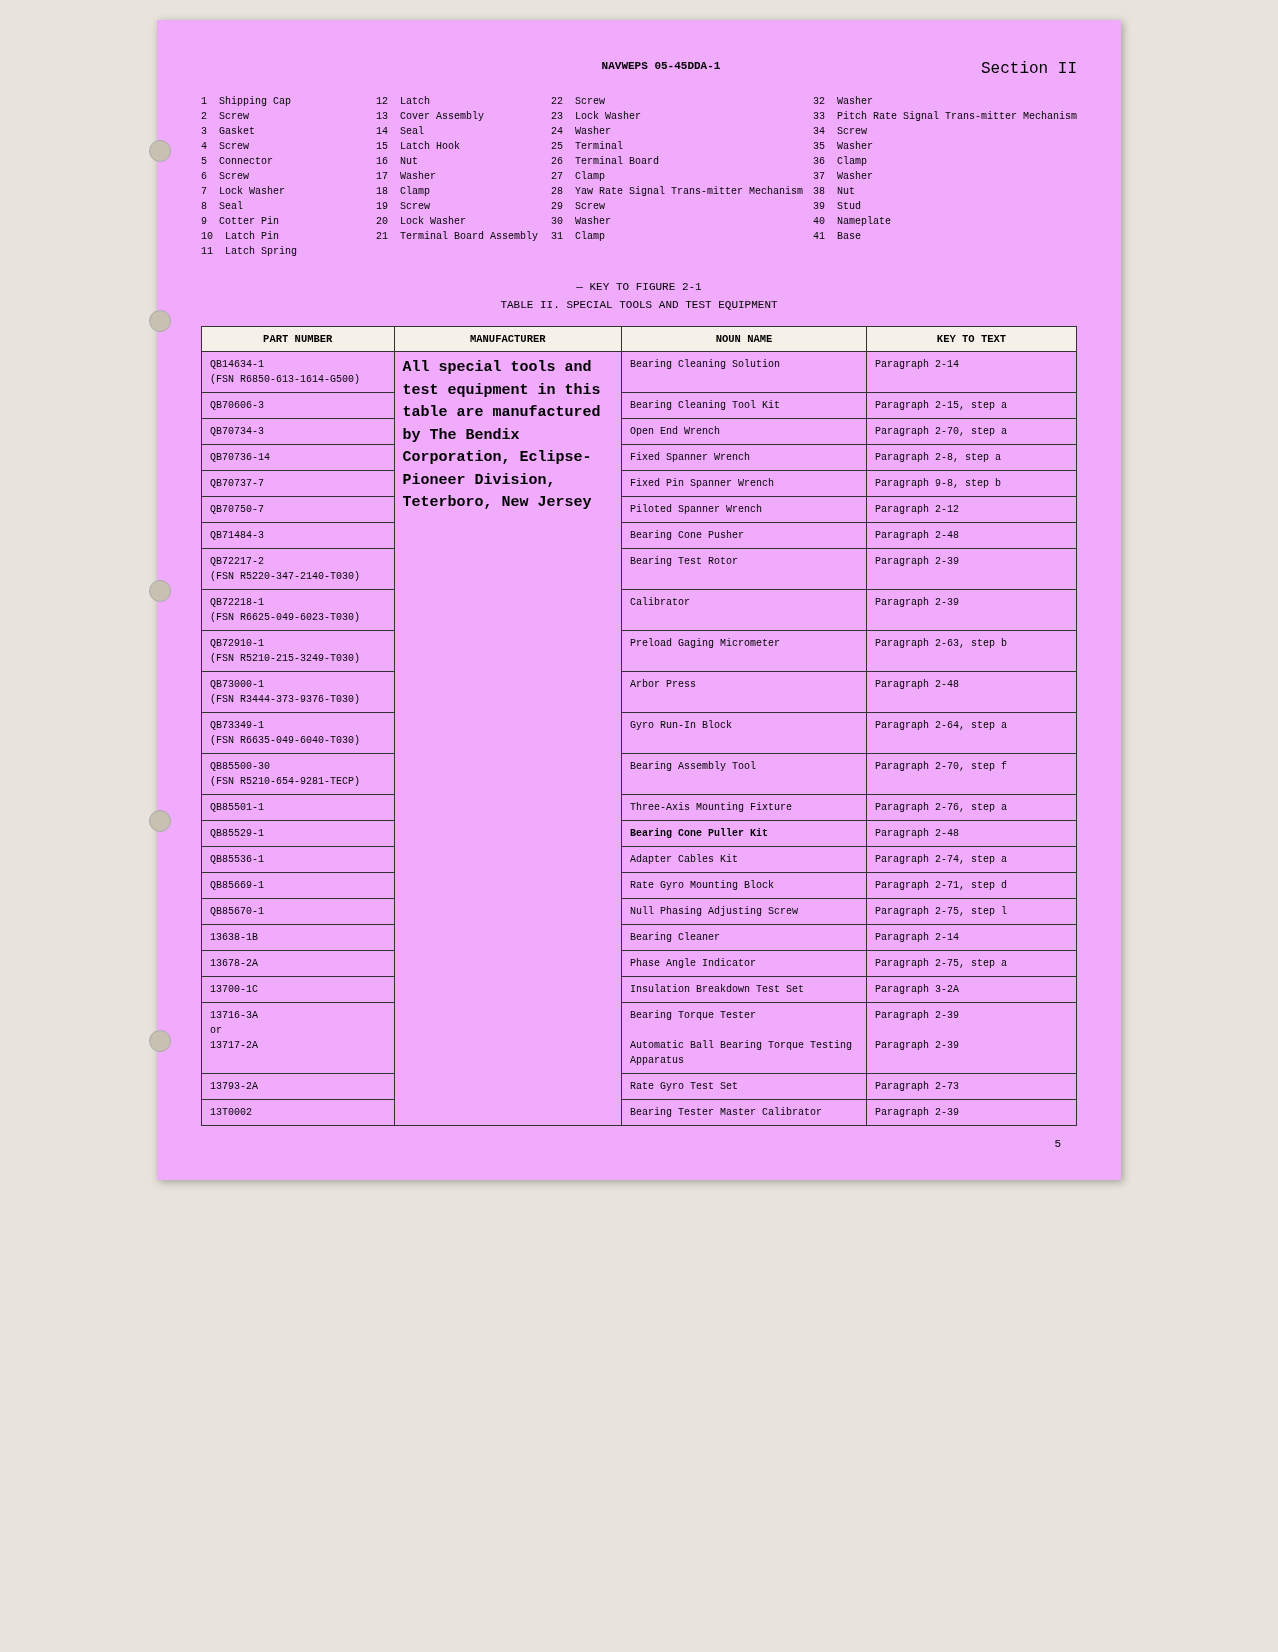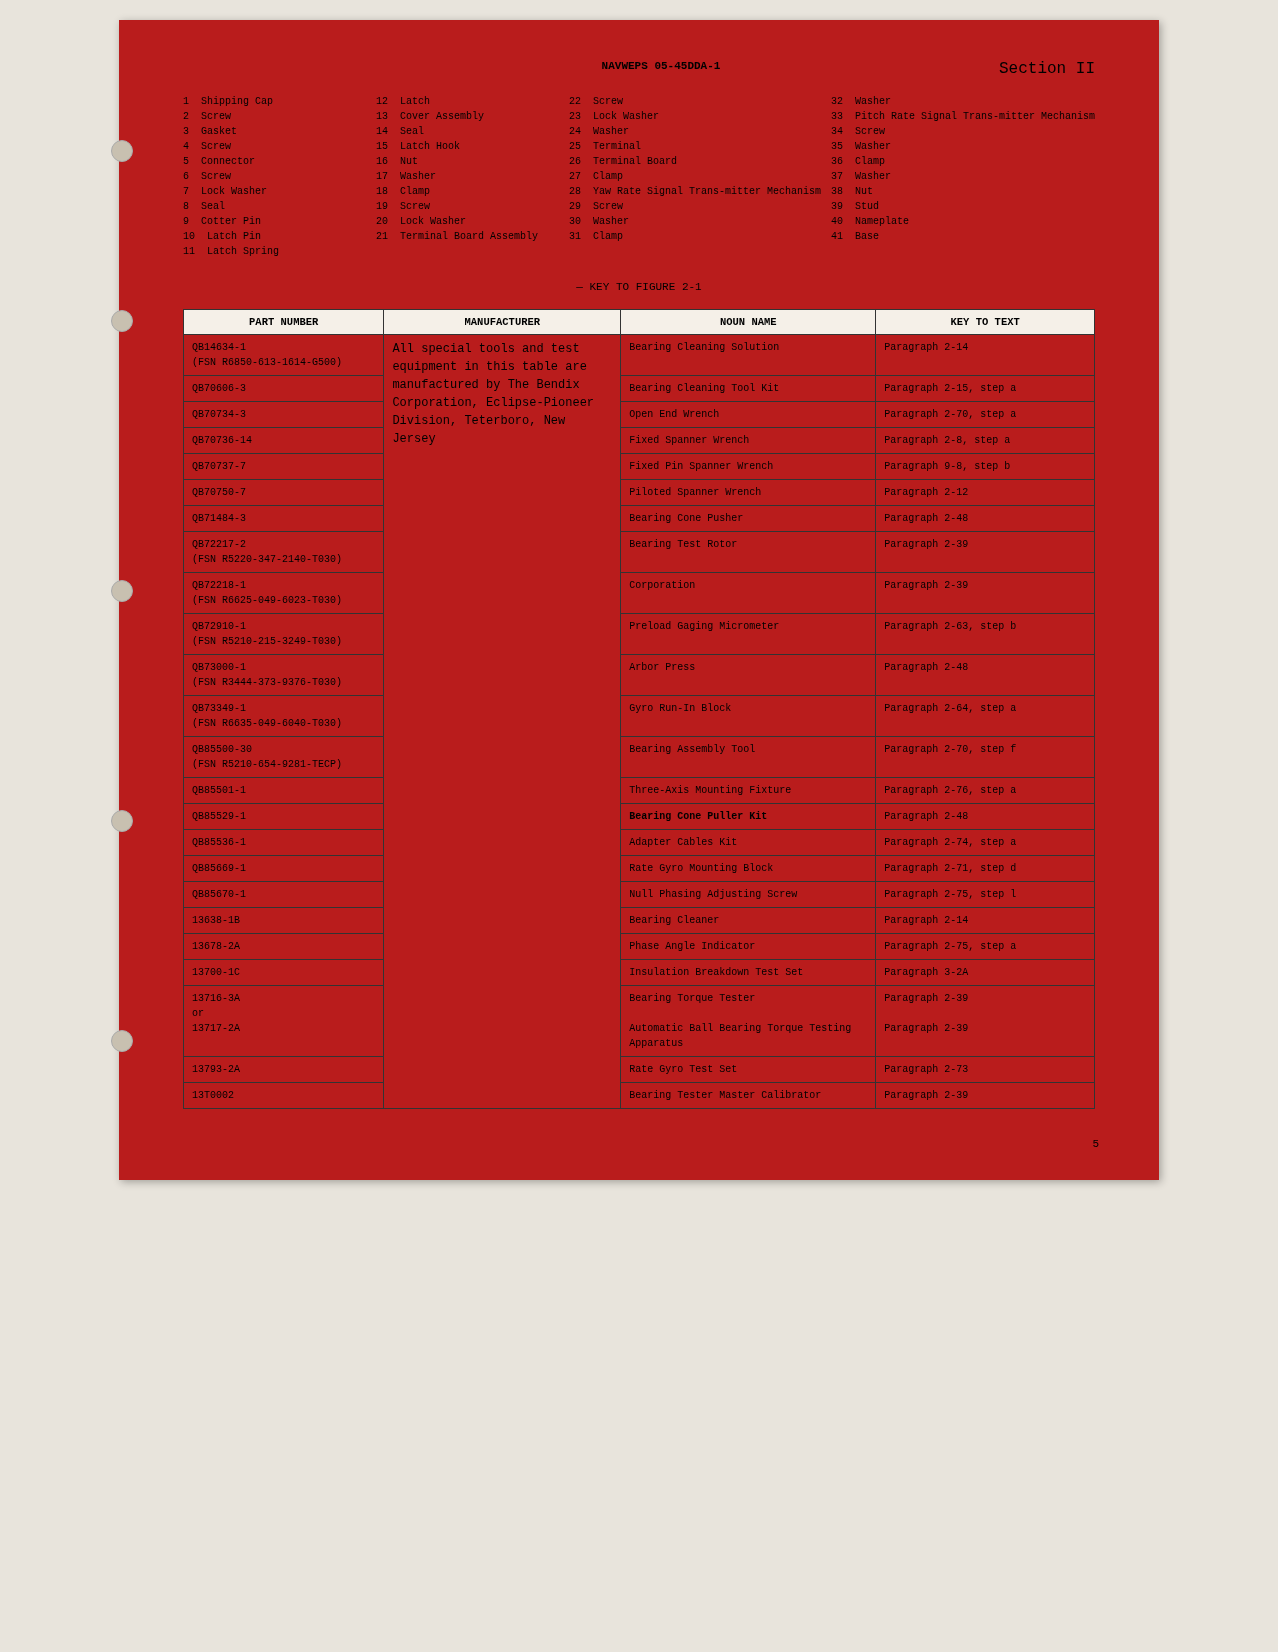--- a/index.html
+++ b/index.html
@@ -6,24 +6,24 @@
     body {
       background: #e8e4dc;
       display: flex;
       justify-content: center;
       align-items: flex-start;
       min-height: 100vh;
       padding: 20px;
       font-family: 'Courier New', Courier, monospace;
     }
     .page {
-      background: #b91c1c;
-      width: 1040px;
+      background: #f0abfc;
+      width: 964px;
       min-height: 1160px;
-      padding: 40px 64px;
+      padding: 40px 44px;
       position: relative;
       box-shadow: 2px 2px 8px rgba(0,0,0,0.3);
     }
     .header {
       display: flex;
       justify-content: space-between;
       align-items: flex-start;
       margin-bottom: 16px;
     }
     .header-center {
@@ -161,36 +161,37 @@
         <div class="part-item">37&nbsp;&nbsp;Washer</div>
         <div class="part-item">38&nbsp;&nbsp;Nut</div>
         <div class="part-item">39&nbsp;&nbsp;Stud</div>
         <div class="part-item">40&nbsp;&nbsp;Nameplate</div>
         <div class="part-item">41&nbsp;&nbsp;Base</div>
       </div>
   </div>
 
   <div class="key-title">
     <div>— KEY TO FIGURE 2-1</div>
+    <div>TABLE II.  SPECIAL TOOLS AND TEST EQUIPMENT</div>
   </div>
 
   <table id="main-table">
     <thead>
       <tr>
         <th class="col-part" id="th-part">PART NUMBER</th>
         <th class="col-mfr" id="th-mfr">MANUFACTURER</th>
         <th class="col-noun" id="th-noun">NOUN NAME</th>
         <th class="col-key" id="th-key">KEY TO TEXT</th>
       </tr>
     </thead>
     <tbody id="table-body">
     <tr>
           <td style="white-space: pre-line;">QB14634-1
 (FSN R6850-613-1614-G500)</td>
-          <td rowspan="24" style="vertical-align: top; font-size: 12px; line-height: 1.5;">All special tools and test equipment in this table are manufactured by The Bendix Corporation, Eclipse-Pioneer Division, Teterboro, New Jersey</td>
+          <td rowspan="24" style="vertical-align: top; font-size: 15px; line-height: 1.5; font-weight: bold;">All special tools and test equipment in this table are manufactured by The Bendix Corporation, Eclipse-Pioneer Division, Teterboro, New Jersey</td>
           <td style="white-space: pre-line;">Bearing Cleaning Solution</td>
           <td style="white-space: pre-line;">Paragraph 2-14</td>
         </tr>
         <tr>
           <td style="white-space: pre-line;">QB70606-3</td>
           <td style="white-space: pre-line;">Bearing Cleaning Tool Kit</td>
           <td style="white-space: pre-line;">Paragraph 2-15, step a</td>
         </tr>
         <tr>
           <td style="white-space: pre-line;">QB70734-3</td>
@@ -219,21 +220,21 @@
         </tr>
         <tr>
           <td style="white-space: pre-line;">QB72217-2
 (FSN R5220-347-2140-T030)</td>
           <td style="white-space: pre-line;">Bearing Test Rotor</td>
           <td style="white-space: pre-line;">Paragraph 2-39</td>
         </tr>
         <tr>
           <td style="white-space: pre-line;">QB72218-1
 (FSN R6625-049-6023-T030)</td>
-          <td style="white-space: pre-line;">Corporation</td>
+          <td style="white-space: pre-line;">Calibrator</td>
           <td style="white-space: pre-line;">Paragraph 2-39</td>
         </tr>
         <tr>
           <td style="white-space: pre-line;">QB72910-1
 (FSN R5210-215-3249-T030)</td>
           <td style="white-space: pre-line;">Preload Gaging Micrometer</td>
           <td style="white-space: pre-line;">Paragraph 2-63, step b</td>
         </tr>
         <tr>
           <td style="white-space: pre-line;">QB73000-1

